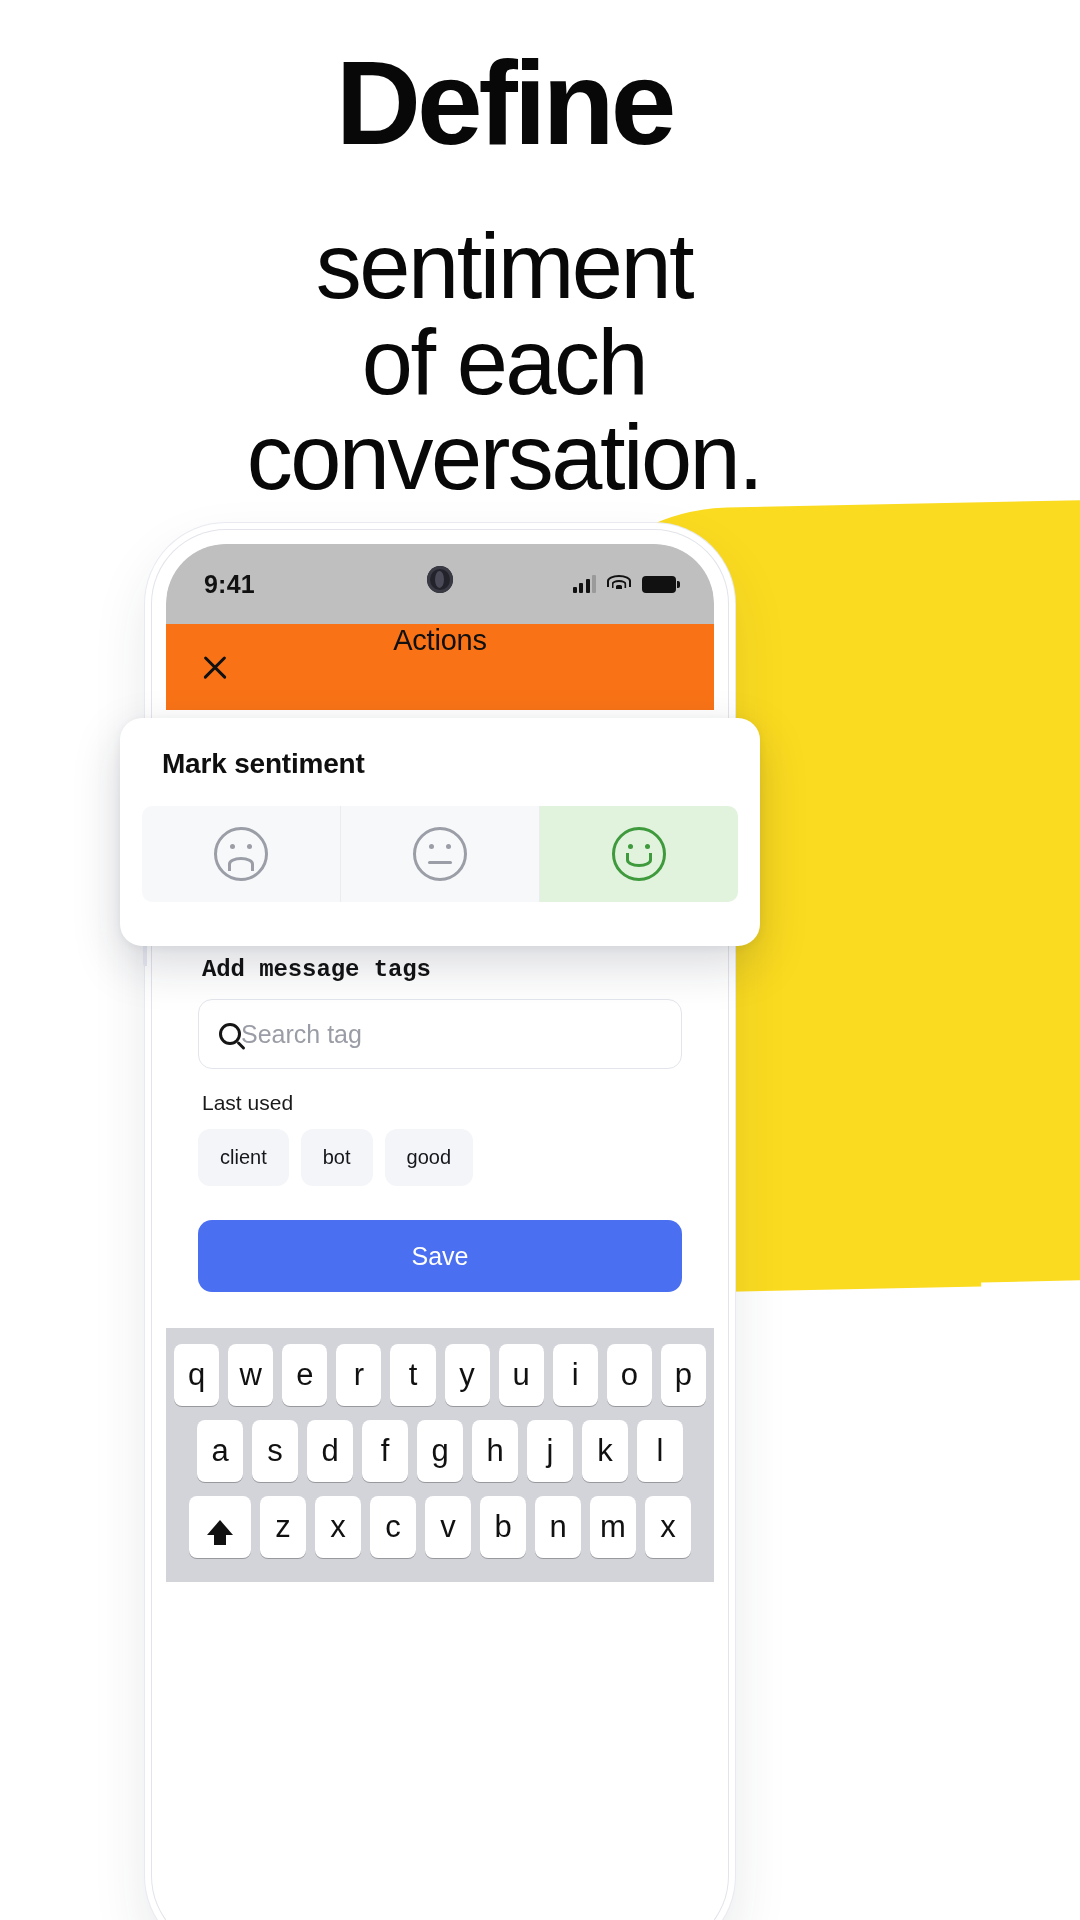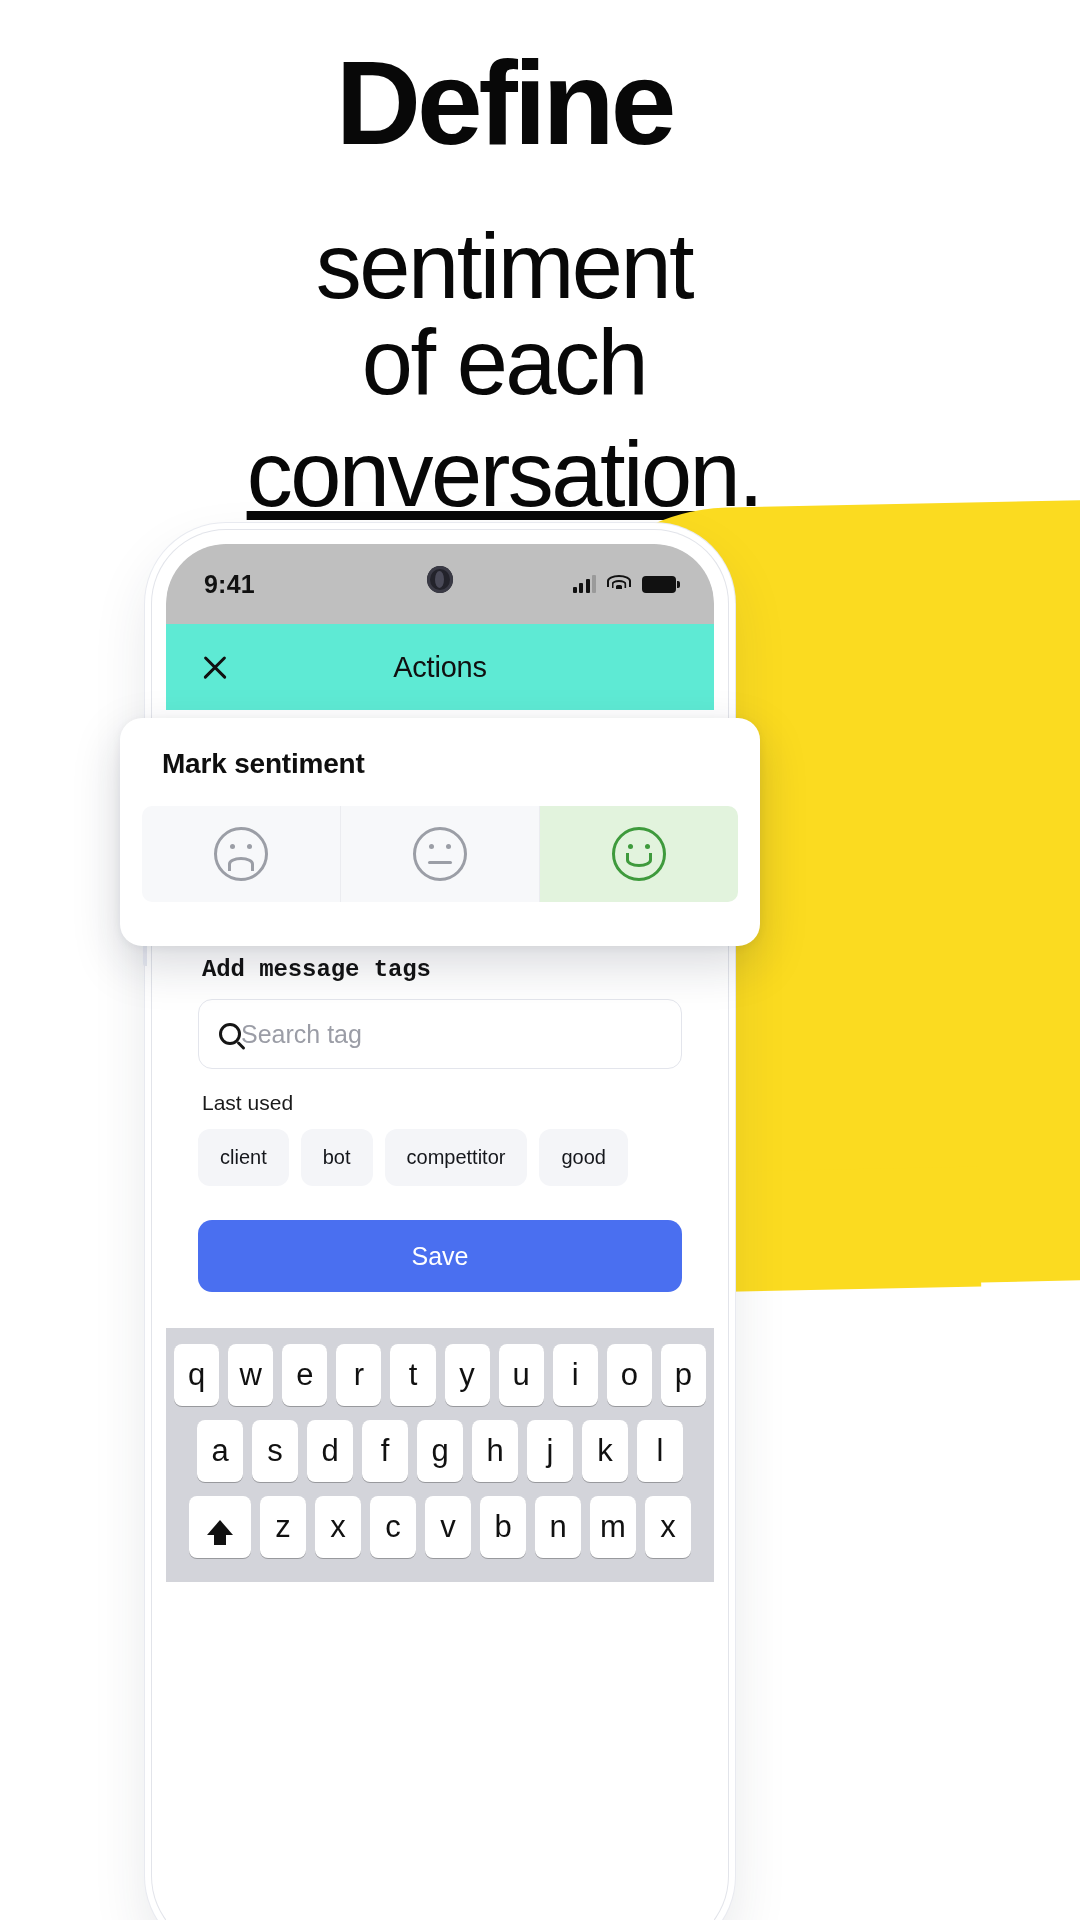--- a/index.html
+++ b/index.html
@@ -27,21 +27,21 @@
     letter-spacing: -4px;
     margin-bottom: 16px;
   }
   .hl-2, .hl-3, .hl-4 {
     font-size: 92px;
     font-weight: 400;
     letter-spacing: -2.5px;
   }
   .hl-2 { margin-top: 62px; }
   .hl-3 { margin-top: 6px; }
-  .hl-4 { margin-top: 23px; text-decoration: underline; }
+  .hl-4 { margin-top: 6px; }
 
   
   .blob {
     position: absolute;
     left: 545px; top: 505px;
     width: 620px; height: 780px;
     background: #fbdb20;
     border-radius: 190px 0 0 200px;
     transform: rotate(-1.2deg);
     z-index: 1;
@@ -145,22 +145,22 @@
   }
   .batt::after{
     content:""; position:absolute; right:-4px; top:5px;
     width:3px; height:7px; border-radius:0 2px 2px 0; background:#111;
   }
 
   
   .appbar {
     position: relative;
     height: 86px;
-    display: flex; align-items: center;
-    background:#5eead4;
+    display: flex; 
+    background:#f97316;
   }
   .close-x {
     position:absolute; left: 34px; top: 50%; transform: translateY(-50%);
     width: 30px; height: 30px;
   }
   .close-x::before, .close-x::after{
     content:""; position:absolute; left:0; top:14px;
     width:30px; height:3.4px; background:#111; border-radius:2px;
   }
   .close-x::before{ transform: rotate(45deg); }
@@ -363,21 +363,20 @@
         <div class="search-box">
           <span class="mag"></span>
           <span class="search-ph">Search tag</span>
         </div>
 
         <div class="small-label">Last used</div>
 
         <div class="chips">
           <span class="chip">client</span>
           <span class="chip">bot</span>
-          <span class="chip">compettitor</span>
           <span class="chip">good</span>
         </div>
 
         <div class="save-btn">Save</div>
 
         <div class="keyboard">
           <div class="krow">
             <span class="key">q</span>
             <span class="key">w</span>
             <span class="key">e</span>

